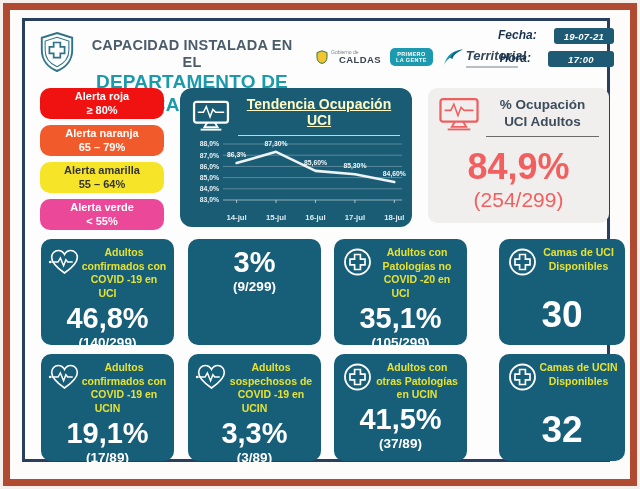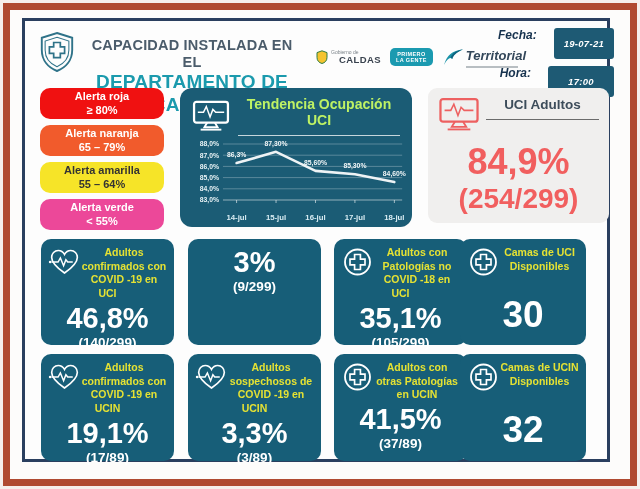--- a/index.html
+++ b/index.html
@@ -19,47 +19,47 @@
   .logo-gob .big{font-size:9.5px;font-weight:bold;color:#39424e;letter-spacing:.4px;padding-left:8px;}
   .logo-primero{background:#1b9ab0;color:#fff;border-radius:5px;padding:3px 6px;text-align:center;line-height:1.15;font-weight:bold;}
   .logo-primero .l1{font-size:5.5px;letter-spacing:.4px;}
   .logo-primero .l2{font-size:5.5px;letter-spacing:.4px;}
   .logo-terr{display:flex;align-items:center;gap:2px;}
   .logo-terr .name{font-size:13px;font-style:italic;font-weight:bold;color:#33475a;}
   .logo-terr .tagline{height:2px;width:52px;background:#b8bec2;margin-top:2px;}
   .dt{position:absolute;left:498px;top:28px;width:116px;}
   .dt-row{display:flex;align-items:flex-start;justify-content:flex-end;gap:17px;margin-bottom:7px;font-style:italic;}
   .dt-label{font-size:12px;font-weight:bold;color:#16324e;}
-  .dt-box{width:66px;height:31px;background:#1e5a74;border-radius:3px;color:#fff;font-size:9.5px;font-weight:bold;display:flex;align-items:center;justify-content:center;letter-spacing:.3px;}
+  .dt-box{width:66px;height:16px;background:#1e5a74;border-radius:3px;color:#fff;font-size:9.5px;font-weight:bold;display:flex;align-items:center;justify-content:center;letter-spacing:.3px;}
   
   .alerts{position:absolute;left:40px;top:88px;width:124px;}
   .alert{width:124px;height:31px;border-radius:10px;margin-bottom:6px;display:flex;flex-direction:column;align-items:center;justify-content:center;font-size:11px;font-weight:bold;line-height:1.25;text-align:center;}
   
   .chart-card{position:absolute;left:180px;top:88px;width:232px;height:139px;background:#1b5c75;border-radius:12px;color:#fff;padding:6px 4px 0 4px;}
   .chart-head{display:flex;align-items:center;padding:2px 8px 0 8px;}
   .chart-head .mon{width:38px;height:32px;color:#fff;flex:0 0 auto;margin-right:8px;}
-  .chart-title{flex:1;text-align:center;font-size:14px;font-weight:bold;color:#bef264;padding-bottom:7px;border-bottom:1px solid rgba(255,255,255,.75);}
+  .chart-title{flex:1;text-align:center;font-size:14px;font-weight:bold;color:#fef9c3;padding-bottom:7px;border-bottom:1px solid rgba(255,255,255,.75);text-decoration:underline;}
   .chart-svg{display:block;width:100%;height:92px;}
   
   .occ-card{position:absolute;left:428px;top:88px;width:181px;height:135px;background:#f0efee;border-radius:9px;padding:9px 10px 0 10px;text-align:center;}
   .occ-head{display:flex;align-items:flex-start;}
   .occ-head .mon{width:42px;height:35px;color:#ed6060;flex:0 0 auto;margin-right:6px;}
   .occ-title{flex:1;font-size:13.5px;font-weight:bold;color:#3c4c5a;line-height:1.25;padding-bottom:5px;border-bottom:1.5px solid #6b6b6b;}
   .occ-value{font-size:36px;font-weight:bold;color:#f15f5f;margin-top:12px;line-height:1;}
-  .occ-detail{font-size:28px;font-weight:bold;color:#f15f5f;margin-top:3px;}
+  .occ-detail{font-size:21px;font-weight:normal;color:#f15f5f;margin-top:3px;}
   
   .stat-card{position:absolute;background:#175e78;border-radius:10px;color:#fff;text-align:center;padding:6px 5px 0 5px;}
   .stat-title-wrap{min-height:42px;}
   .stat-icon{float:left;width:33px;height:30px;margin:2px 0 0 2px;color:#fff;}
   .stat-icon svg{width:100%;height:100%;}
   .stat-title{font-size:10.5px;font-weight:bold;color:#e5e233;line-height:1.3;padding:1px 2px 0 2px;}
   .stat-value{font-size:29px;font-weight:bold;line-height:1.05;margin-top:2px;}
   .stat-detail{font-size:13.5px;font-weight:bold;margin-top:2px;}
   .stat-card.count .stat-value{font-size:37px;margin-top:9px;}
-  .c1{left:41px;width:133px;} .c2{left:188px;width:133px;} .c3{left:334px;width:133px;} .c4{left:460px;width:126px;}
+  .c1{left:41px;width:133px;} .c2{left:188px;width:133px;} .c3{left:334px;width:133px;} .c4{left:499px;width:126px;}
   .r1{top:239px;height:106px;} .r2{top:354px;height:107px;}
   .icon-svg{display:none;}
 </style>
 </head>
 <body>
 
 <div class="stage">
   <div class="frame"></div>
   <div class="panel"></div>
 
@@ -171,20 +171,21 @@
 
   <div class="occ-card">
     <div class="occ-head">
       <svg class="mon" viewBox="0 0 40 34">
         <rect x="2" y="2" width="36" height="22" rx="2.5" fill="none" stroke="currentColor" stroke-width="2.2"></rect>
         <polyline points="6,13 12,13 15,7 19,18 22,10 25,13 34,13" fill="none" stroke="currentColor" stroke-width="1.5"></polyline>
         <path d="M16 24 L13 29 H27 L24 24" fill="none" stroke="currentColor" stroke-width="1.8"></path>
         <line x1="9" y1="31.5" x2="31" y2="31.5" stroke="currentColor" stroke-width="1.8"></line>
       </svg>
       <div class="occ-title">
+        <div>% Ocupación</div>
         <div>UCI Adultos</div>
       </div>
     </div>
     <div class="occ-value">84,9%</div>
     <div class="occ-detail">(254/299)</div>
   </div>
 
   <div class="stat-card r1 c1">
     <div class="stat-title-wrap">
         <span class="stat-icon">
@@ -208,21 +209,21 @@
 
   <div class="stat-card r1 c3">
     <div class="stat-title-wrap">
         <span class="stat-icon">
 
       <svg class="icon-svg" viewBox="0 0 36 36" style="display: block;">
             <circle cx="18" cy="18" r="15" fill="none" stroke="currentColor" stroke-width="2.2"></circle>
             <path d="M14.5 9 h7 v5.5 H27 v7 h-5.5 V27 h-7 v-5.5 H9 v-7 h5.5 Z" fill="none" stroke="currentColor" stroke-width="2"></path>
           </svg>
     </span>
-        <div class="stat-title">Adultos con Patologías no COVID -18 en UCI</div>
+        <div class="stat-title">Adultos con Patologías no COVID -20 en UCI</div>
       </div>
     <div class="stat-value">35,1%</div>
     <div class="stat-detail">(105/299)</div>
   </div>
 
   <div class="stat-card r1 c4 count">
     <div class="stat-title-wrap">
         <span class="stat-icon">
 
       <svg class="icon-svg" viewBox="0 0 36 36" style="display: block;">

